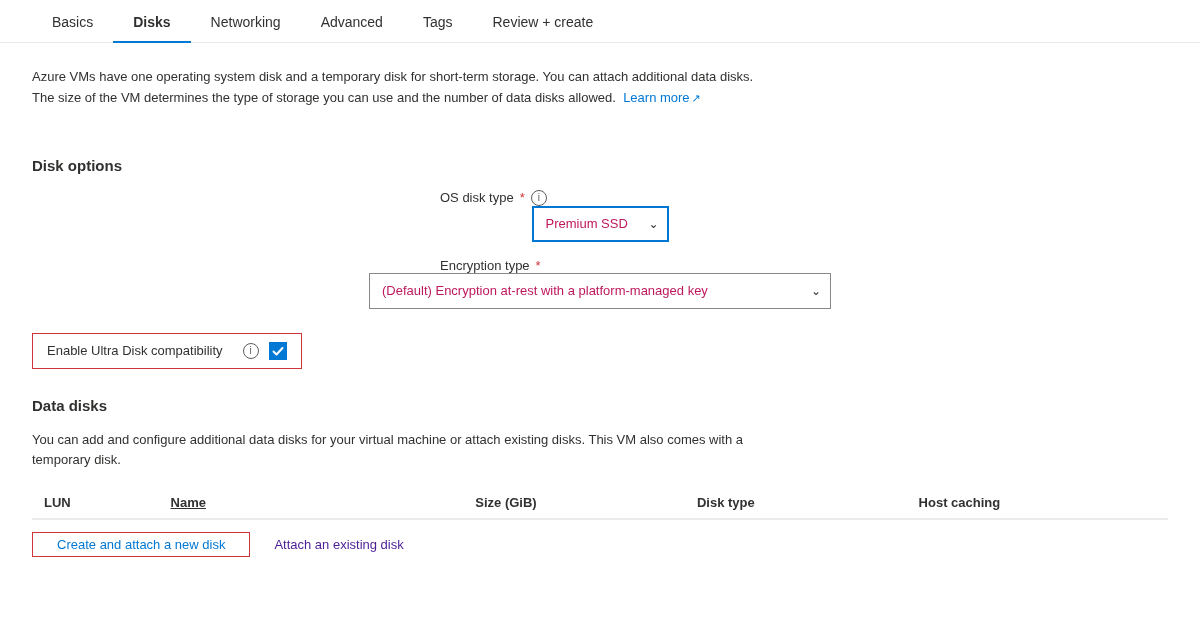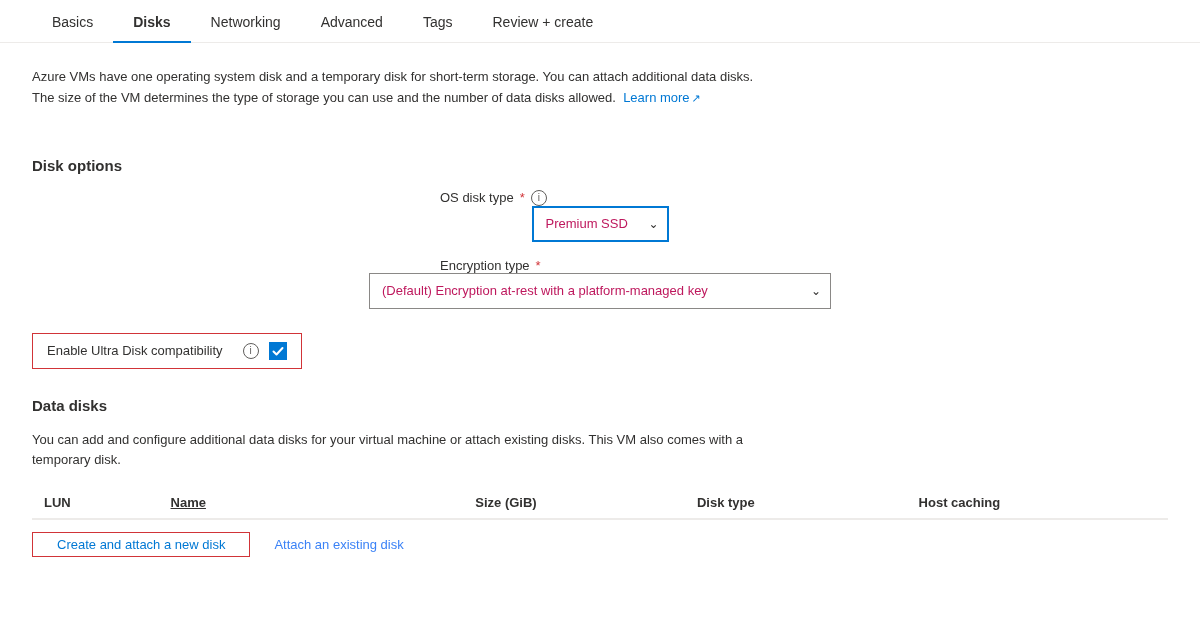--- a/index.html
+++ b/index.html
@@ -220,21 +220,21 @@
     
     .action-links-row {
       display: flex;
       align-items: center;
       gap: 24px;
       padding: 12px 0 0 0;
       border-top: 1px solid #edebe9;
     }
     .action-link {
       font-size: 13px;
-      color: #3b82f6;
+      color: #4c1d95;
       cursor: pointer;
       text-decoration: none;
     }
     .action-link.bordered {
       border: 1px solid #d13438;
       padding: 4px 24px;
       color: #0078d4;
       text-decoration: none;
     }
   </style>

